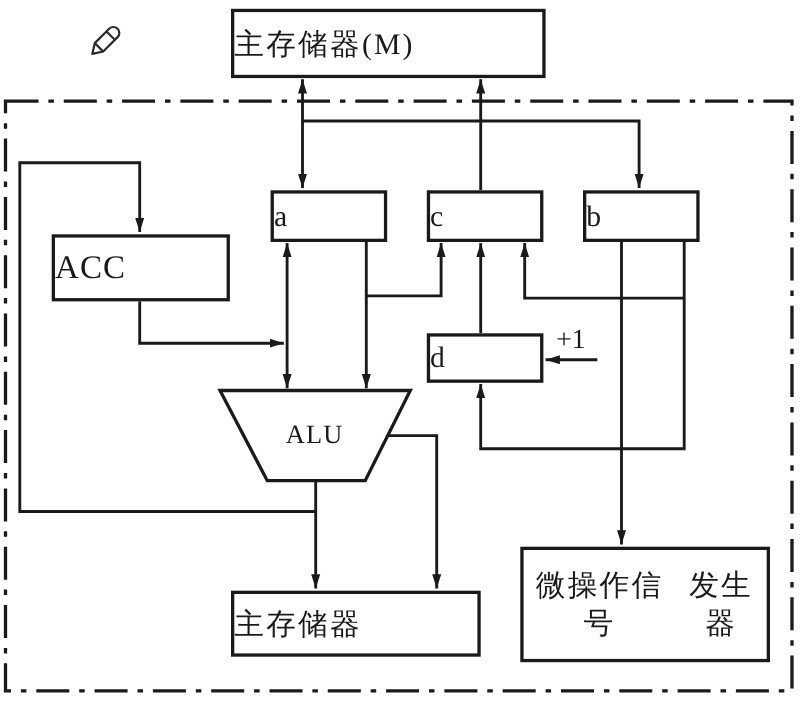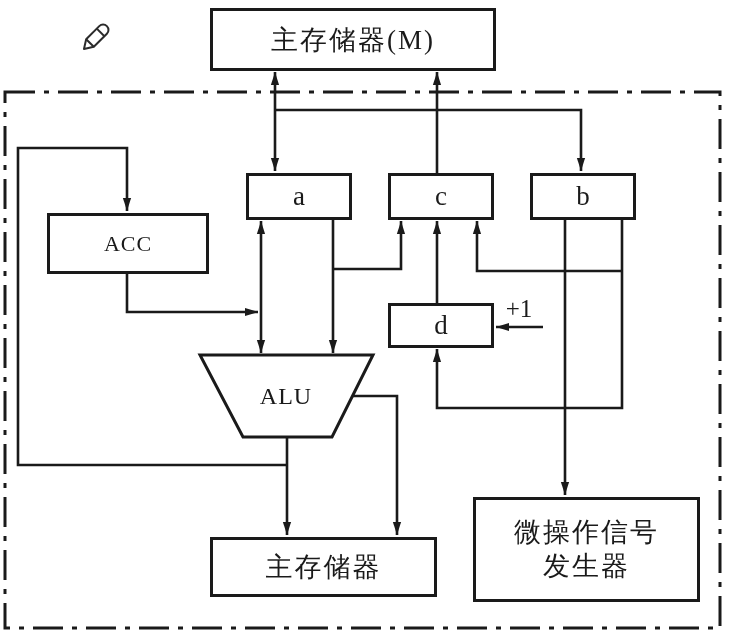--- a/index.html
+++ b/index.html
@@ -3,26 +3,26 @@
 <meta charset="utf-8">
 <style>
   html,body{margin:0;padding:0;background:#ffffff;}
   #canvas{
     position:relative;width:732px;height:639px;background:#ffffff;overflow:hidden;
     font-family:"Liberation Serif","DejaVu Serif",serif;color:#1a1a1a;
   }
   #wires{position:absolute;left:0;top:0;z-index:1;}
   .box{
     position:absolute;z-index:2;background:#ffffff;border:3px solid #1a1a1a;
-    display:flex;align-items:center;justify-content:center;text-align:center;
+    display:flex;align-items:center;justify-content:flex-start;text-align:center;
     box-sizing:border-box;color:#1a1a1a;
   }
   .latin{font-size:27px;}
   .cjk{font-size:27px;letter-spacing:2px;}
-  .two-line{flex-direction:column;line-height:1.25;}
+  .two-line{flex-direction:row;line-height:1.25;}
   .floating-label{
     position:absolute;z-index:3;background:transparent;border:none;
     display:flex;align-items:center;justify-content:center;
   }
   #alu-label{left:216px;top:378px;width:140px;height:36px;font-size:24px;letter-spacing:1px;}
   #plus-one-label{left:496px;top:296px;width:46px;height:26px;font-size:25px;}
   #pencil{position:absolute;left:66px;top:10px;z-index:3;}
 </style>
 </head>
 <body>
@@ -81,21 +81,21 @@
       <path d="M622,271 L477,271 L477,221" marker-end="url(#arw)"></path>
 
       <path d="M543,327 L496,327" marker-end="url(#arw)"></path>
     </g>
   </svg>
 
   <div class="box cjk" style="left:210px;top:8px;width:286px;height:63px;">
     <span>主存储器(M)</span>
   </div>
 
-  <div class="box latin" style="left:47px;top:213px;width:162px;height:61px;font-size:22px;letter-spacing:1px;">
+  <div class="box latin" style="left:47px;top:213px;width:162px;height:61px;font-size:30px;letter-spacing:1px;">
     <span>ACC</span>
   </div>
 
   <div class="box latin" style="left:246px;top:173px;width:106px;height:47px;">
     <span>a</span>
   </div>
 
   <div class="box latin" style="left:388px;top:173px;width:106px;height:47px;">
     <span>c</span>
   </div>

